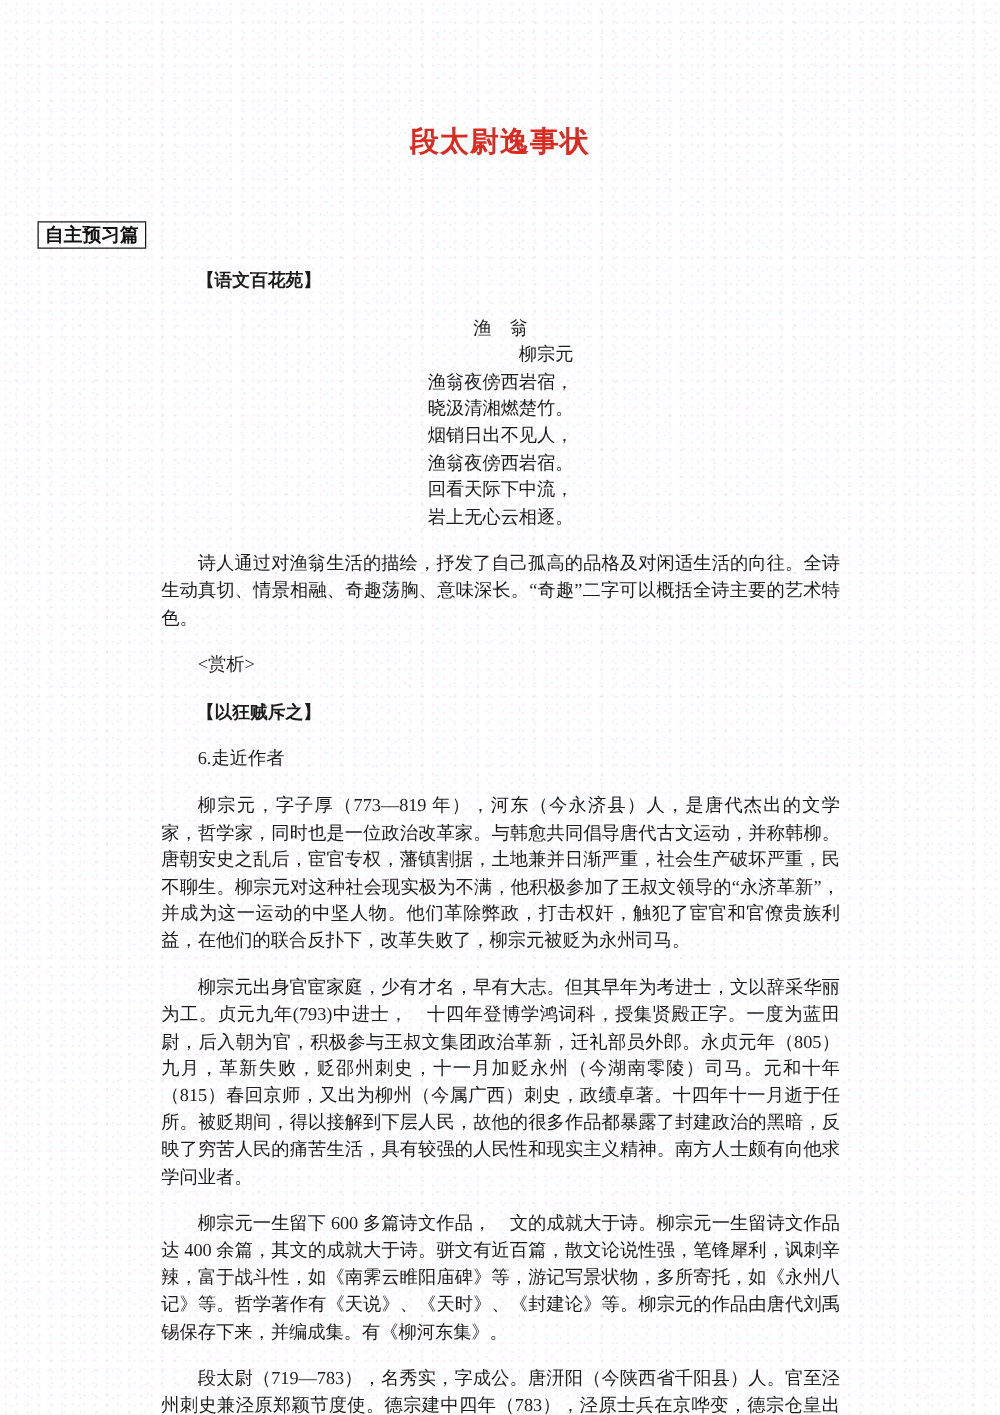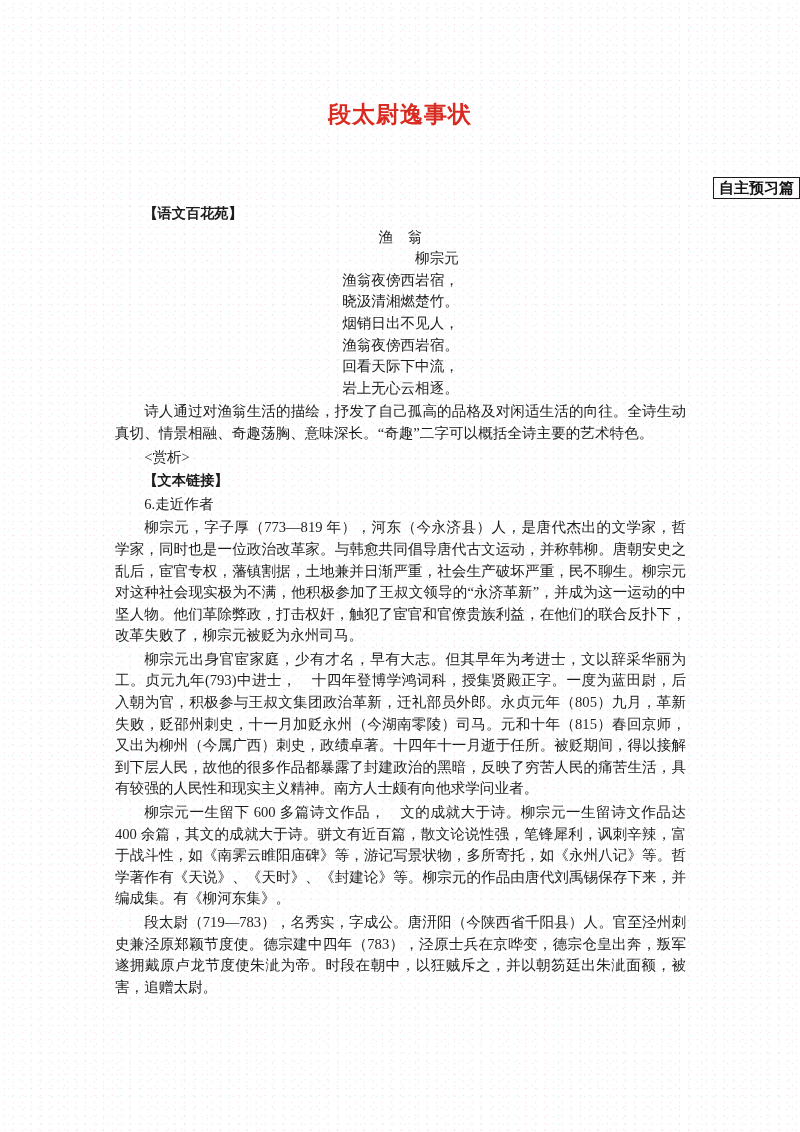--- a/index.html
+++ b/index.html
@@ -18,37 +18,37 @@
   .doc-title {
     margin: 0; padding-top: 103px;
     text-align: center;
     font-family: "DejaVu Sans", "Liberation Sans", sans-serif;
     font-weight: bold;
     font-size: 23px; line-height: 1;
     letter-spacing: 1px;
     color: var(--title-red, #d92b21);
   }
 
-  .badge-row { text-align: right; margin-top: 51px; line-height: 1; padding-left: 30px; }
+  .badge-row { text-align: left; margin-top: 51px; line-height: 1; padding-left: 30px; }
   .badge {
     display: inline-block;
     border: 1px solid #1a1a1a;
     padding: 3px 5px 2px 5px;
     font-family: "DejaVu Sans", "Liberation Sans", sans-serif;
     font-weight: bold;
     font-size: 15px; line-height: 1;
     color: #111;
   }
 
   .content {
     margin: 4px 112px 0 113px;
     font-size: 14.6px;
     line-height: 21.6px;
   }
-  .content p { margin: 2px; }
+  .content p { margin: 16px; }
   .indent { text-indent: 2em; }
   .just { text-align: justify; }
   .hei {
     font-family: "DejaVu Sans", "Liberation Sans", sans-serif;
     font-weight: bold;
     font-size: 14.2px;
   }
 
   .poem { width: max-content; margin: 0 auto; }
   .poem-title  { text-align: center; }
@@ -77,21 +77,21 @@
       <div class="poem-line">晓汲清湘燃楚竹。</div>
       <div class="poem-line">烟销日出不见人，</div>
       <div class="poem-line">渔翁夜傍西岩宿。</div>
       <div class="poem-line">回看天际下中流，</div>
       <div class="poem-line">岩上无心云相逐。</div>
     </div>
 
     <p class="indent just">诗人通过对渔翁生活的描绘，抒发了自己孤高的品格及对闲适生活的向往。全诗生动真切、情景相融、奇趣荡胸、意味深长。“奇趣”二字可以概括全诗主要的艺术特色。</p>
     <p class="indent">&lt;赏析&gt;</p>
 
-    <p class="indent hei">【文本链接】</p>
+    <p class="indent hei">【以狂贼斥之】</p>
 
     <p class="indent">6.走近作者</p>
     <p class="indent just">柳宗元，字子厚（773—819 年），河东（今永济县）人，是唐代杰出的文学家，哲学家，同时也是一位政治改革家。与韩愈共同倡导唐代古文运动，并称韩柳。唐朝安史之乱后，宦官专权，藩镇割据，土地兼并日渐严重，社会生产破坏严重，民不聊生。柳宗元对这种社会现实极为不满，他积极参加了王叔文领导的“永济革新”，并成为这一运动的中坚人物。他们革除弊政，打击权奸，触犯了宦官和官僚贵族利益，在他们的联合反扑下，改革失败了，柳宗元被贬为永州司马。</p>
     <p class="indent just">柳宗元出身官宦家庭，少有才名，早有大志。但其早年为考进士，文以辞采华丽为工。贞元九年(793)中进士，　十四年登博学鸿词科，授集贤殿正字。一度为蓝田尉，后入朝为官，积极参与王叔文集团政治革新，迁礼部员外郎。永贞元年（805）九月，革新失败，贬邵州刺史，十一月加贬永州（今湖南零陵）司马。元和十年（815）春回京师，又出为柳州（今属广西）刺史，政绩卓著。十四年十一月逝于任所。被贬期间，得以接解到下层人民，故他的很多作品都暴露了封建政治的黑暗，反映了穷苦人民的痛苦生活，具有较强的人民性和现实主义精神。南方人士颇有向他求学问业者。</p>
     <p class="indent just">柳宗元一生留下 600 多篇诗文作品，　文的成就大于诗。柳宗元一生留诗文作品达 400 余篇，其文的成就大于诗。骈文有近百篇，散文论说性强，笔锋犀利，讽刺辛辣，富于战斗性，如《南霁云睢阳庙碑》等，游记写景状物，多所寄托，如《永州八记》等。哲学著作有《天说》、《天时》、《封建论》等。柳宗元的作品由唐代刘禹锡保存下来，并编成集。有《柳河东集》。</p>
 
     <p class="indent just">段太尉（719—783），名秀实，字成公。唐汧阳（今陕西省千阳县）人。官至泾州刺史兼泾原郑颖节度使。德宗建中四年（783），泾原士兵在京哗变，德宗仓皇出奔，叛军遂拥戴原卢龙节度使朱泚为帝。时段在朝中，以狂贼斥之，并以朝笏廷出朱泚面额，被害，追赠太尉。</p>
 
   </div>
 </div>

